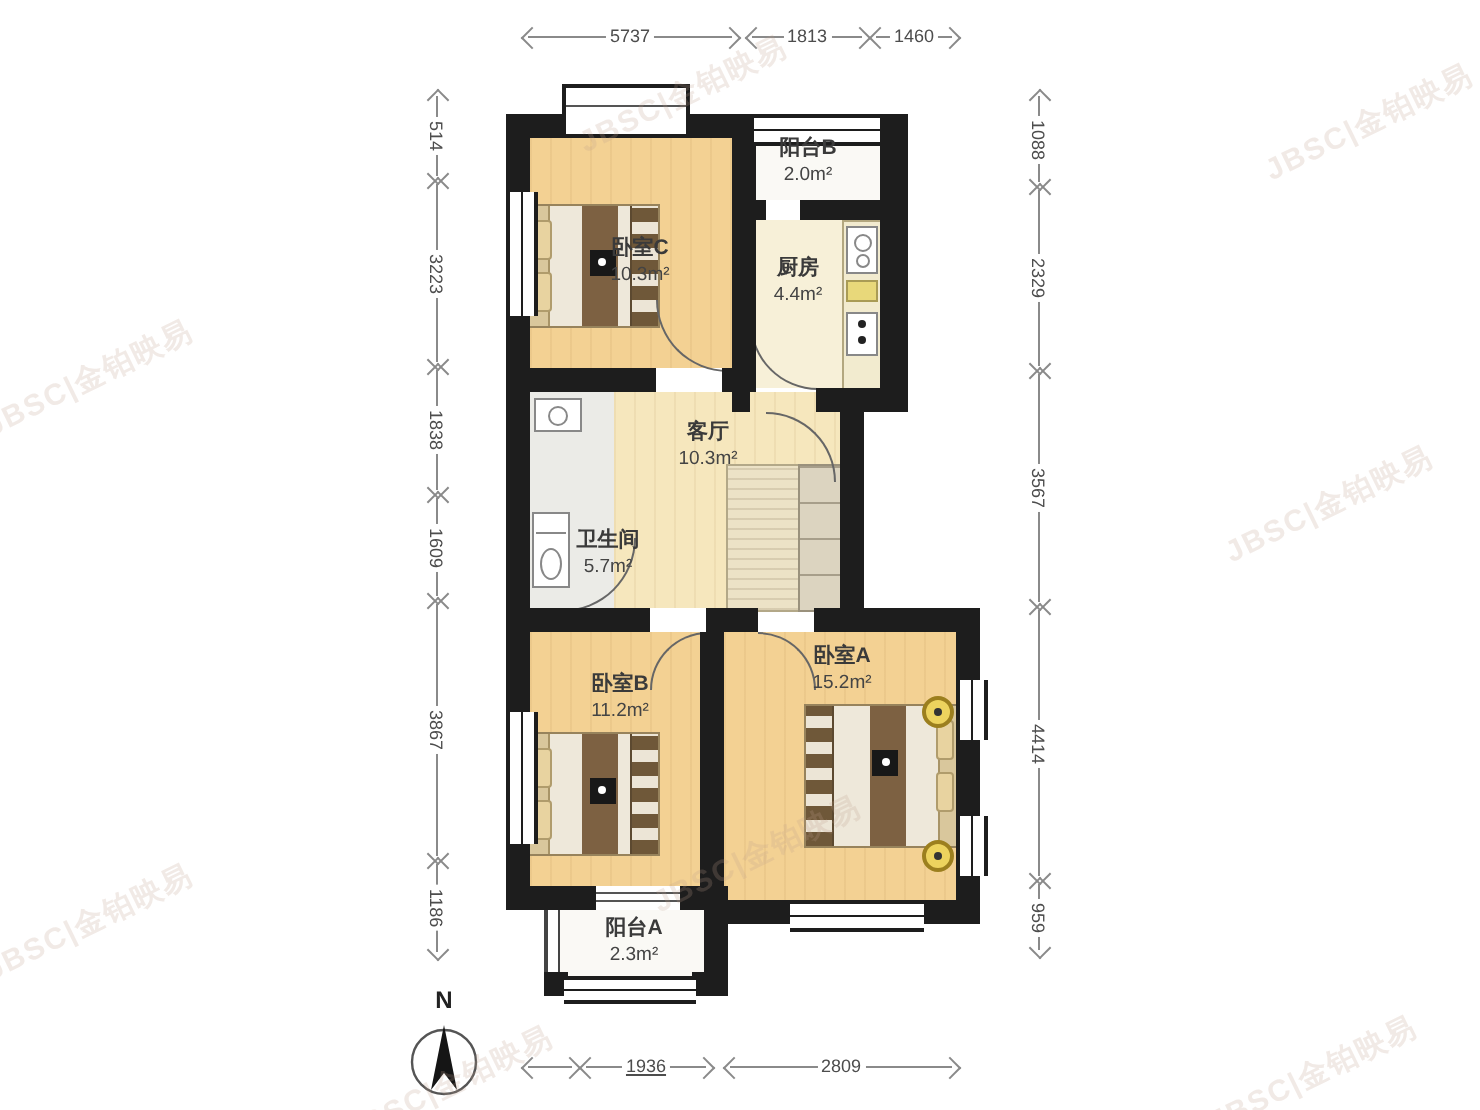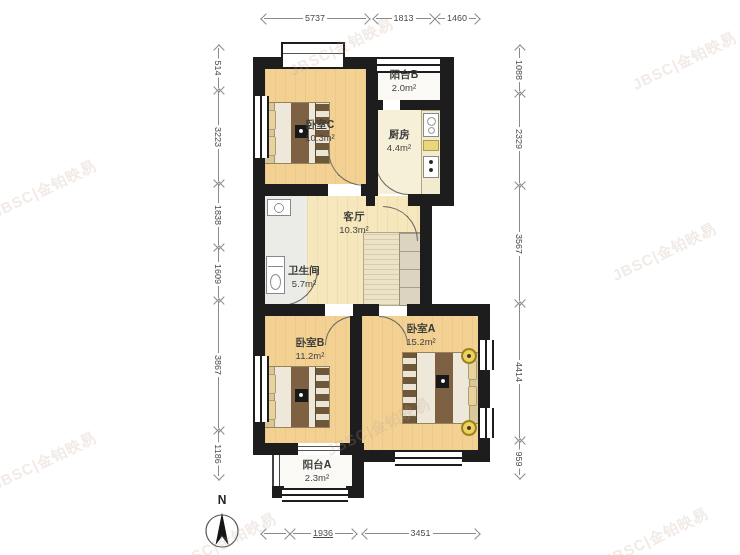--- a/index.html
+++ b/index.html
@@ -226,21 +226,21 @@
     <div class="dar" style="left: 262px; top: 530px; transform: rotate(45deg);"></div>
     <div class="dar" style="left: 281px; top: 530px; transform: rotate(-135deg);"></div>
     <div class="dlabel" style="left: 275px; top: 533px; margin-top: 36px;">852</div>
     <div class="dline" style="left: 293px; top: 533px; width: 60px; height: 1px;"></div>
     <div class="dar" style="left: 291px; top: 530px; transform: rotate(45deg);"></div>
     <div class="dar" style="left: 348px; top: 530px; transform: rotate(-135deg);"></div>
     <div class="dlabel" style="left: 323px; top: 533px; text-decoration: underline;">1936</div>
     <div class="dline" style="left: 365px; top: 533px; width: 111px; height: 1px;"></div>
     <div class="dar" style="left: 363px; top: 530px; transform: rotate(45deg);"></div>
     <div class="dar" style="left: 471px; top: 530px; transform: rotate(-135deg);"></div>
-    <div class="dlabel" style="left: 420.5px; top: 533px;">3451</div>
+    <div class="dlabel" style="left: 420.5px; top: 533px;">2809</div>
     <div class="dline" style="left: 218px; top: 48px; width: 1px; height: 40px;"></div>
     <div class="dar" style="left: 215px; top: 46px; transform: rotate(135deg);"></div>
     <div class="dar" style="left: 215px; top: 83px; transform: rotate(-45deg);"></div>
     <div class="dlabel vert" style="left: 218px; top: 68px;">514</div>
     <div class="dline" style="left: 218px; top: 92px; width: 1px; height: 89px;"></div>
     <div class="dar" style="left: 215px; top: 90px; transform: rotate(135deg);"></div>
     <div class="dar" style="left: 215px; top: 176px; transform: rotate(-45deg);"></div>
     <div class="dlabel vert" style="left: 218px; top: 136.5px;">3223</div>
     <div class="dline" style="left: 218px; top: 185px; width: 1px; height: 60px;"></div>
     <div class="dar" style="left: 215px; top: 183px; transform: rotate(135deg);"></div>

